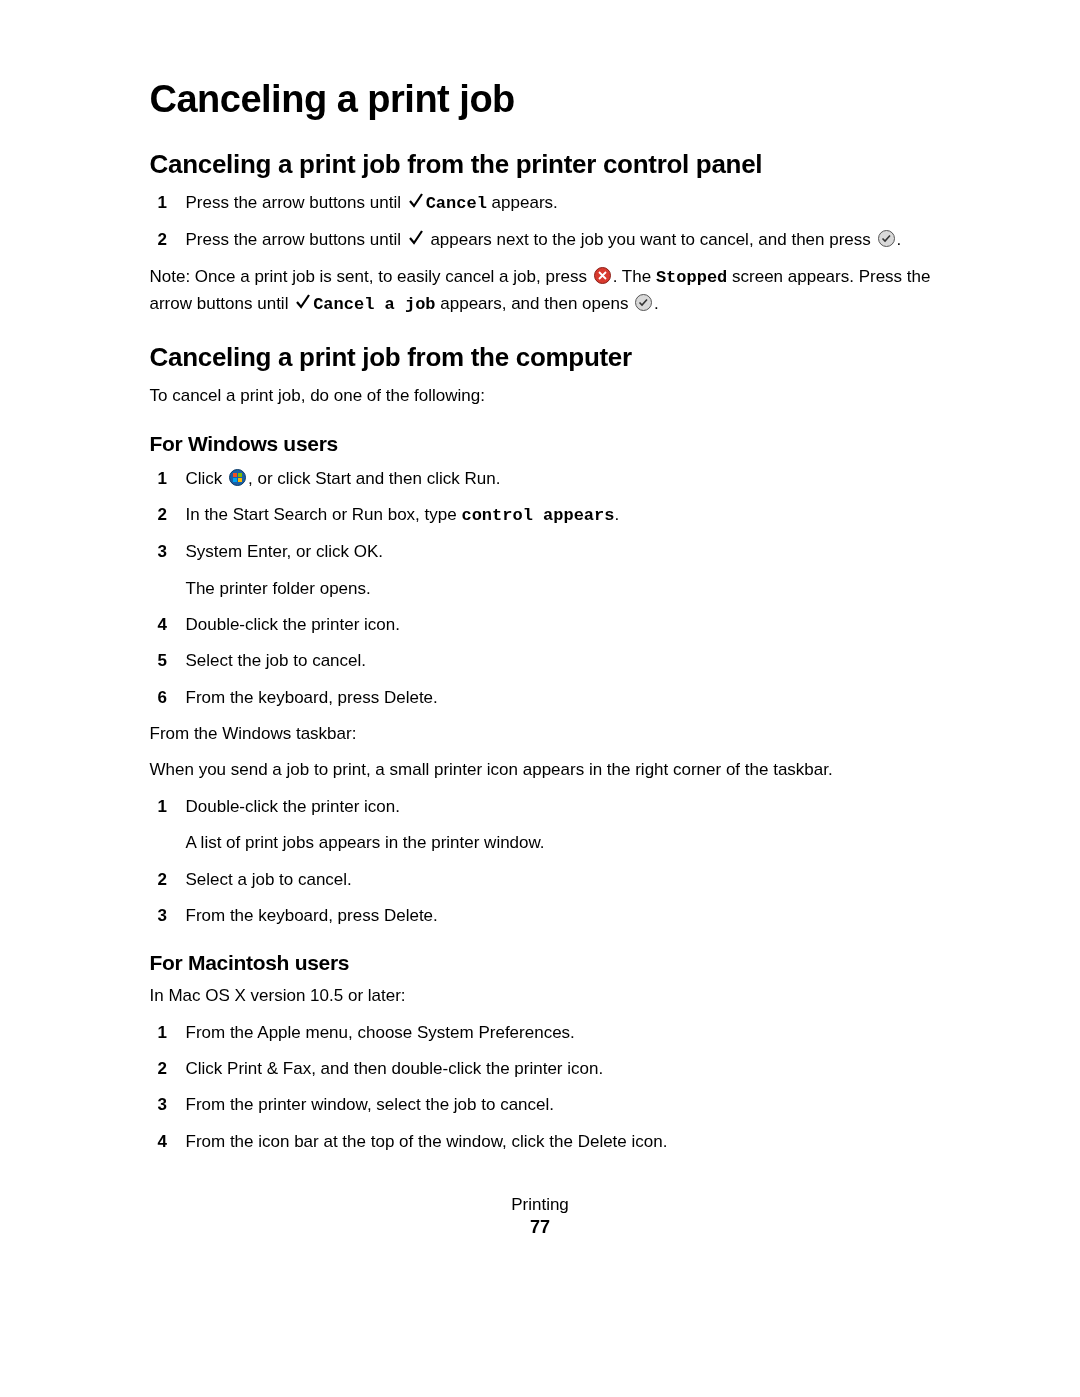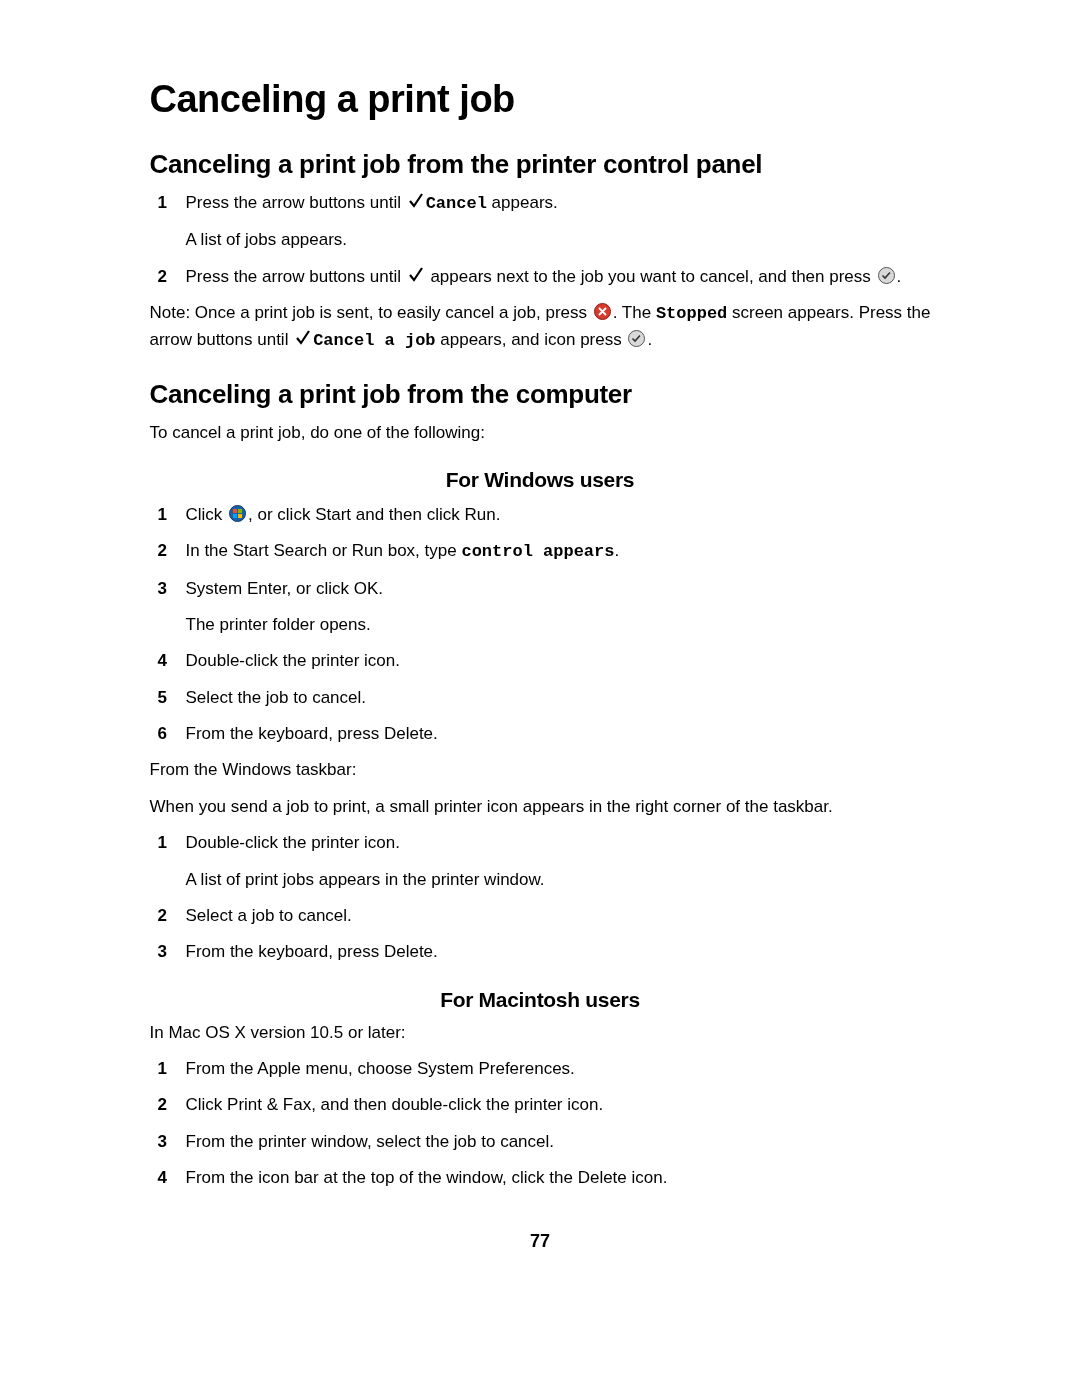--- a/index.html
+++ b/index.html
@@ -27,21 +27,20 @@
     font-size: 26px;
     font-weight: 700;
     margin: 24px 0 10px 0;
     letter-spacing: -0.3px;
   }
   h3.subsub {
     font-size: 21px;
     font-weight: 700;
     margin: 22px 0 8px 0;
     letter-spacing: -0.3px;
-    text-align: center;
   }
   p.body {
     font-size: 17px;
     line-height: 1.55;
     margin: 6px 0 10px 0;
   }
   .bold { font-weight: 400; }
   .mono {
     font-family: "Courier New", Courier, monospace;
     font-weight: 700;
@@ -95,40 +94,39 @@
 
   <h2 class="subhead">Canceling a print job from the printer control panel</h2>
 
 
   <ol class="numlist">
     <li>
       <span class="num">1</span>
       <span>Press the arrow buttons until </span><span class="icon"><svg width="16" height="18" viewBox="0 0 16 18">
             <path d="M2 9 L6 14 L14 2" fill="none" stroke="#000" stroke-width="2.2"></path>
           </svg></span><span class="mono">Cancel</span><span> appears.</span>
-      <span class="sub">A list of jobs appears.</span>
     </li>
     <li>
       <span class="num">2</span>
       <span>Press the arrow buttons until </span><span class="icon"><svg width="16" height="18" viewBox="0 0 16 18">
             <path d="M2 9 L6 14 L14 2" fill="none" stroke="#000" stroke-width="2.2"></path>
           </svg></span><span> appears next to the job you want to cancel, and then press </span><span class="icon"><svg width="17" height="17" viewBox="0 0 17 17">
             <circle cx="8.5" cy="8.5" r="8" fill="#d9d9d9" stroke="#555" stroke-width="1"></circle>
             <path d="M4.5 8.5 L7 11 L12 5.5" fill="none" stroke="#333" stroke-width="1.6"></path>
           </svg></span><span>.</span>
     </li>
   </ol>
 
   <p class="body">
     <span class="bold">Note: </span><span>Once a print job is sent, to easily cancel a job, press </span><span class="icon"><svg width="17" height="17" viewBox="0 0 17 17">
           <circle cx="8.5" cy="8.5" r="8" fill="#d83a2e" stroke="#8a1f18" stroke-width="1"></circle>
           <path d="M5 5 L12 12 M12 5 L5 12" stroke="#fff" stroke-width="1.8"></path>
         </svg></span><span>. The </span><span class="mono">Stopped</span><span> screen appears. Press the arrow buttons until </span><span class="icon"><svg width="16" height="18" viewBox="0 0 16 18">
           <path d="M2 9 L6 14 L14 2" fill="none" stroke="#000" stroke-width="2.2"></path>
-        </svg></span><span class="mono">Cancel a job</span><span> appears, and icon press </span><span class="icon"><svg width="17" height="17" viewBox="0 0 17 17">
+        </svg></span><span class="mono">Cancel a job</span><span> appears, and then opens </span><span class="icon"><svg width="17" height="17" viewBox="0 0 17 17">
           <circle cx="8.5" cy="8.5" r="8" fill="#d9d9d9" stroke="#555" stroke-width="1"></circle>
           <path d="M4.5 8.5 L7 11 L12 5.5" fill="none" stroke="#333" stroke-width="1.6"></path>
         </svg></span><span>.</span>
   </p>
 
   <h2 class="subhead">Canceling a print job from the computer</h2>
   <p class="body">To cancel a print job, do one of the following:</p>
 
   <h3 class="subsub">For Windows users</h3>
 
@@ -201,16 +199,17 @@
       <span class="num">3</span>
       <span>From the printer window, select the job to cancel.</span>
     </li>
     <li>
       <span class="num">4</span>
       <span>From the icon bar at the top of the window, click the </span><span class="bold">Delete</span><span> icon.</span>
     </li>
   </ol>
 
   <div class="footer">
+    <div>Printing</div>
     <div class="pnum">77</div>
   </div>
 
 </div>
 
 </body></html>

